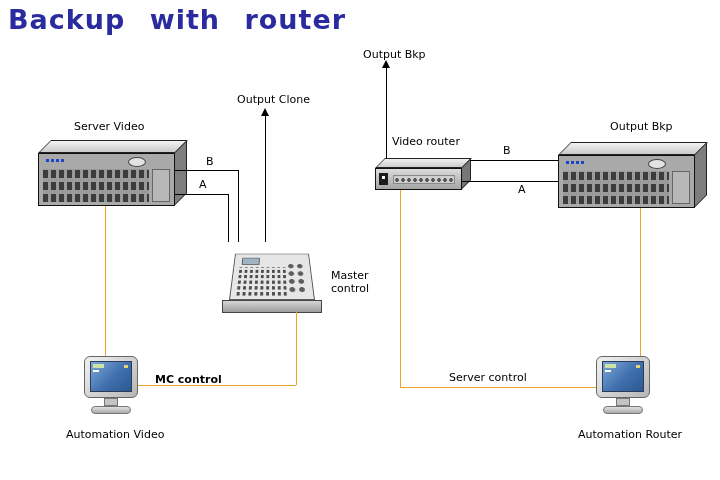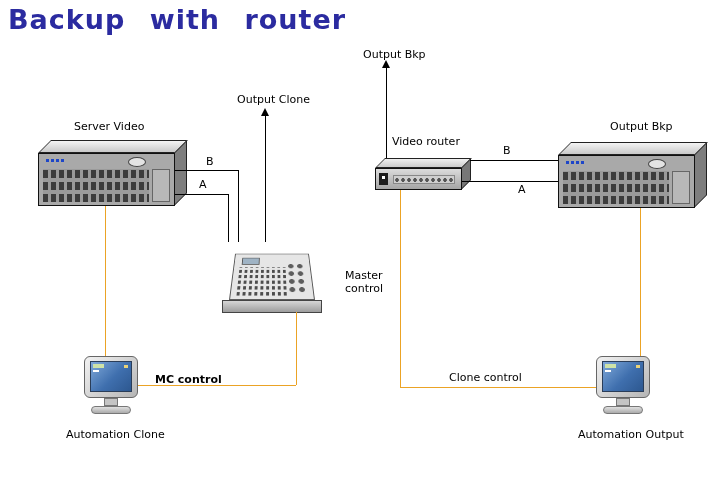--- a/index.html
+++ b/index.html
@@ -186,55 +186,55 @@
     <div class="rt-top"></div>
     <div class="rt-side"></div>
     <div class="rt-front">
       <div class="rt-pwr">
           <i></i>
         </div>
       <div class="rt-grill"></div>
     </div>
   </div>
 
-  <div class="lbl wrap" style="left:331px; top:270px; width:52px;margin-left:14px;">Master control</div>
+  <div class="lbl wrap" style="left:331px; top:270px; width:52px;">Master control</div>
   <div class="console">
     <div class="con-surface">
       <div class="con-screen"></div>
       <div class="con-keys"></div>
       <div class="con-knobs"></div>
     </div>
     <div class="con-base"></div>
   </div>
 
   <div class="monitor" style="left:84px; top:356px;">
     <div class="mon-body">
       <div class="mon-screen">
           <i class="sp1"></i>
           <i class="sp2"></i>
           <i class="sp3"></i>
         </div>
     </div>
     <div class="mon-neck"></div>
     <div class="mon-base"></div>
   </div>
-  <div class="lbl" style="left:66px; top:428px;">Automation Clone</div>
+  <div class="lbl" style="left:66px; top:428px;">Automation Video</div>
 
   <div class="monitor" style="left:596px; top:356px;">
     <div class="mon-body">
       <div class="mon-screen">
           <i class="sp1"></i>
           <i class="sp2"></i>
           <i class="sp3"></i>
         </div>
     </div>
     <div class="mon-neck"></div>
     <div class="mon-base"></div>
   </div>
-  <div class="lbl" style="left:578px; top:428px;">Automation Output</div>
+  <div class="lbl" style="left:578px; top:428px;">Automation Router</div>
 
   <div class="hline" style="left:175px; top:170px; width:63px;"></div>
   <div class="vline" style="left:238px; top:170px; height:72px;"></div>
   <div class="lbl" style="left:206px; top:155px;">B</div>
 
   <div class="hline" style="left:175px; top:194px; width:53px;"></div>
   <div class="vline" style="left:228px; top:194px; height:48px;"></div>
   <div class="lbl" style="left:199px; top:178px;">A</div>
 
   <div class="vline" style="left:265px; top:116px; height:126px;"></div>
@@ -251,17 +251,17 @@
   <div class="hline" style="left:462px; top:181px; width:96px;"></div>
   <div class="lbl" style="left:518px; top:183px;">A</div>
 
   <div class="vline orange" style="left:105px; top:206px; height:150px;"></div>
   <div class="hline orange" style="left:138px; top:385px; width:158px;"></div>
   <div class="vline orange" style="left:296px; top:312px; height:73px;"></div>
   <div class="lbl" style="left:155px; top:373px;font-weight:bold;">MC control</div>
 
   <div class="vline orange" style="left:400px; top:190px; height:197px;"></div>
   <div class="hline orange" style="left:400px; top:387px; width:196px;"></div>
-  <div class="lbl" style="left:449px; top:371px;">Clone control</div>
+  <div class="lbl" style="left:449px; top:371px;">Server control</div>
 
   <div class="vline orange" style="left:640px; top:208px; height:148px;"></div>
 
 </div>
 
 </body></html>

